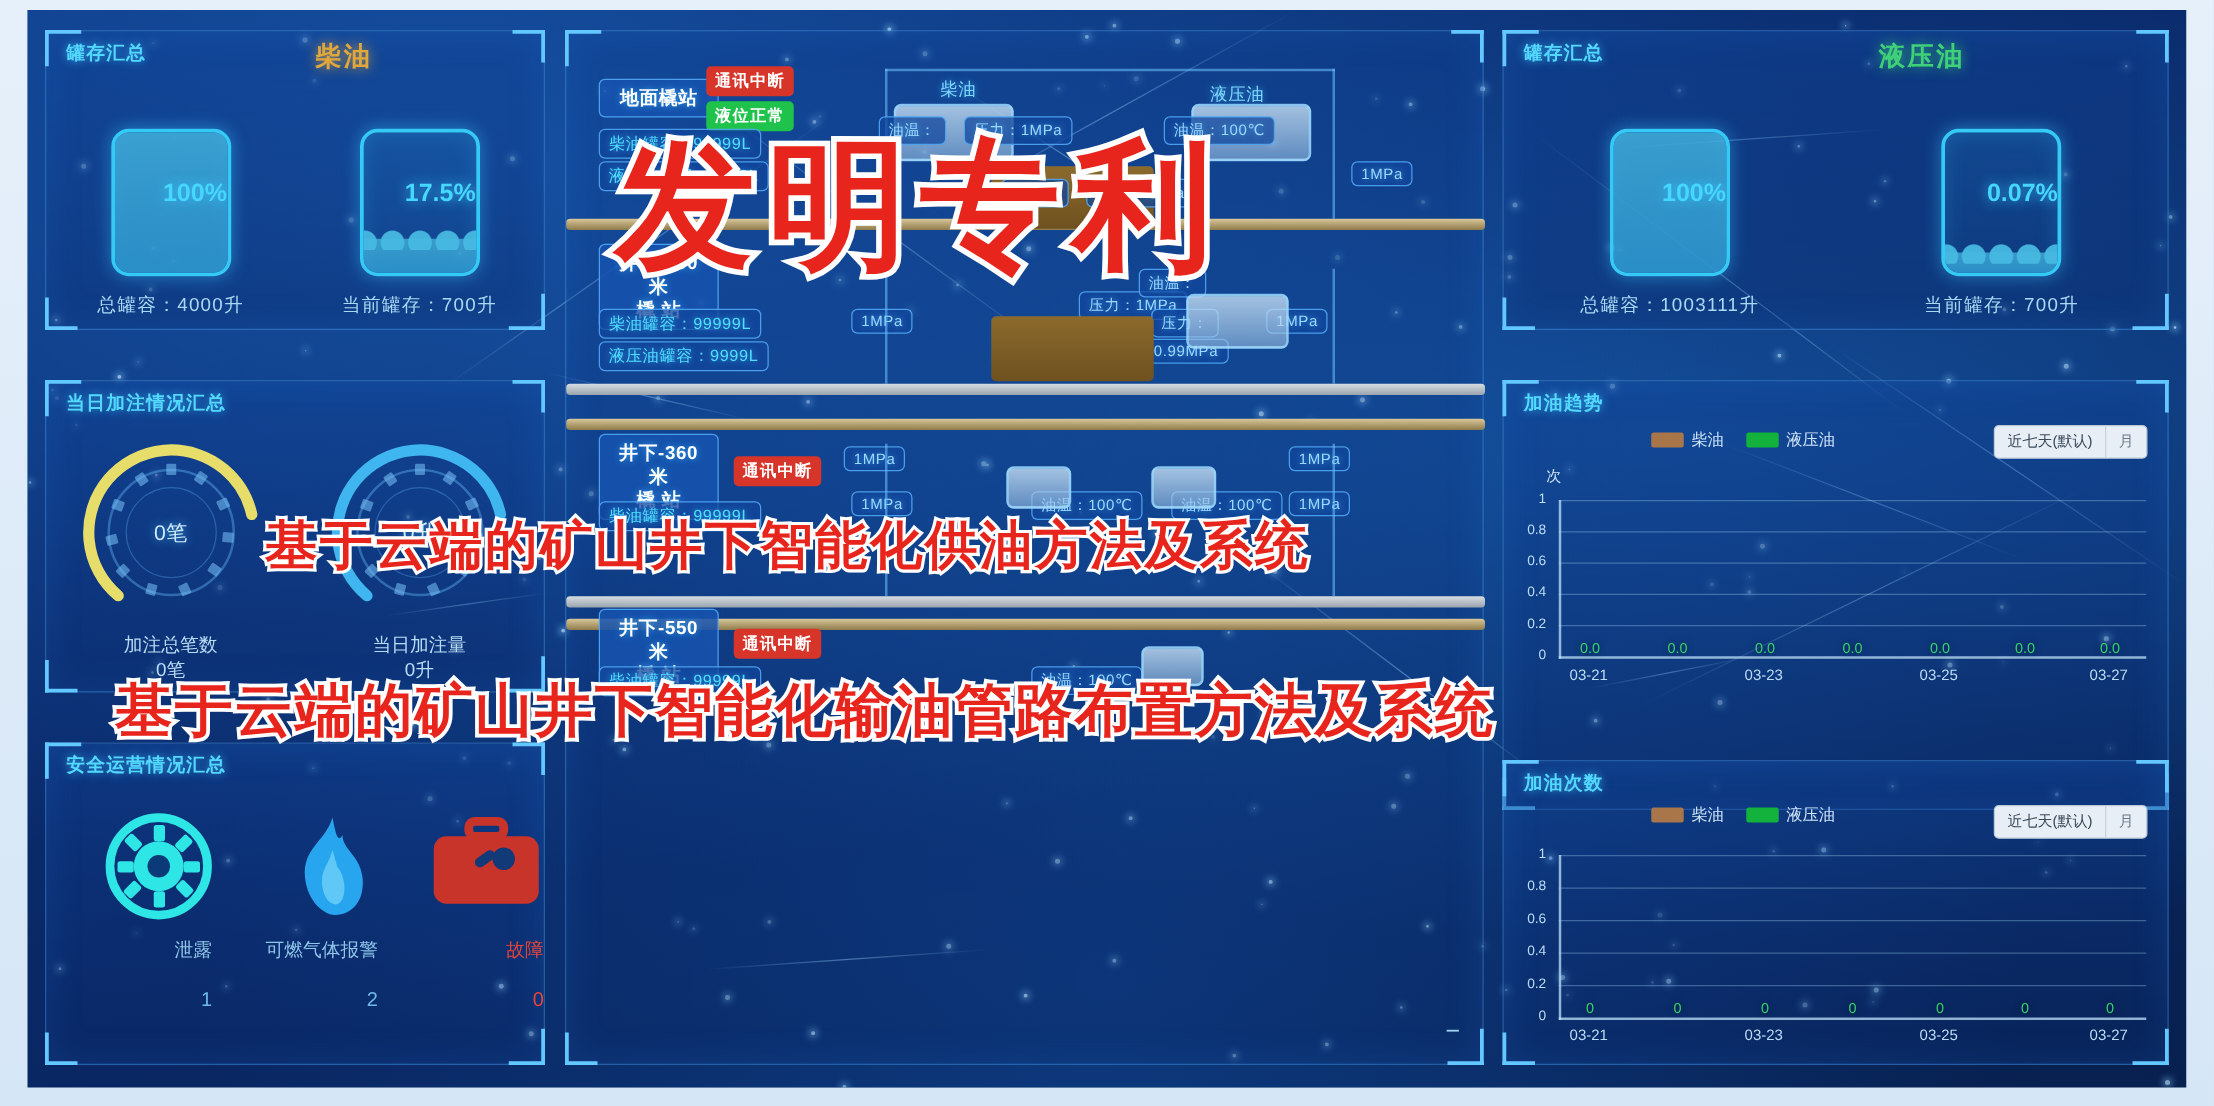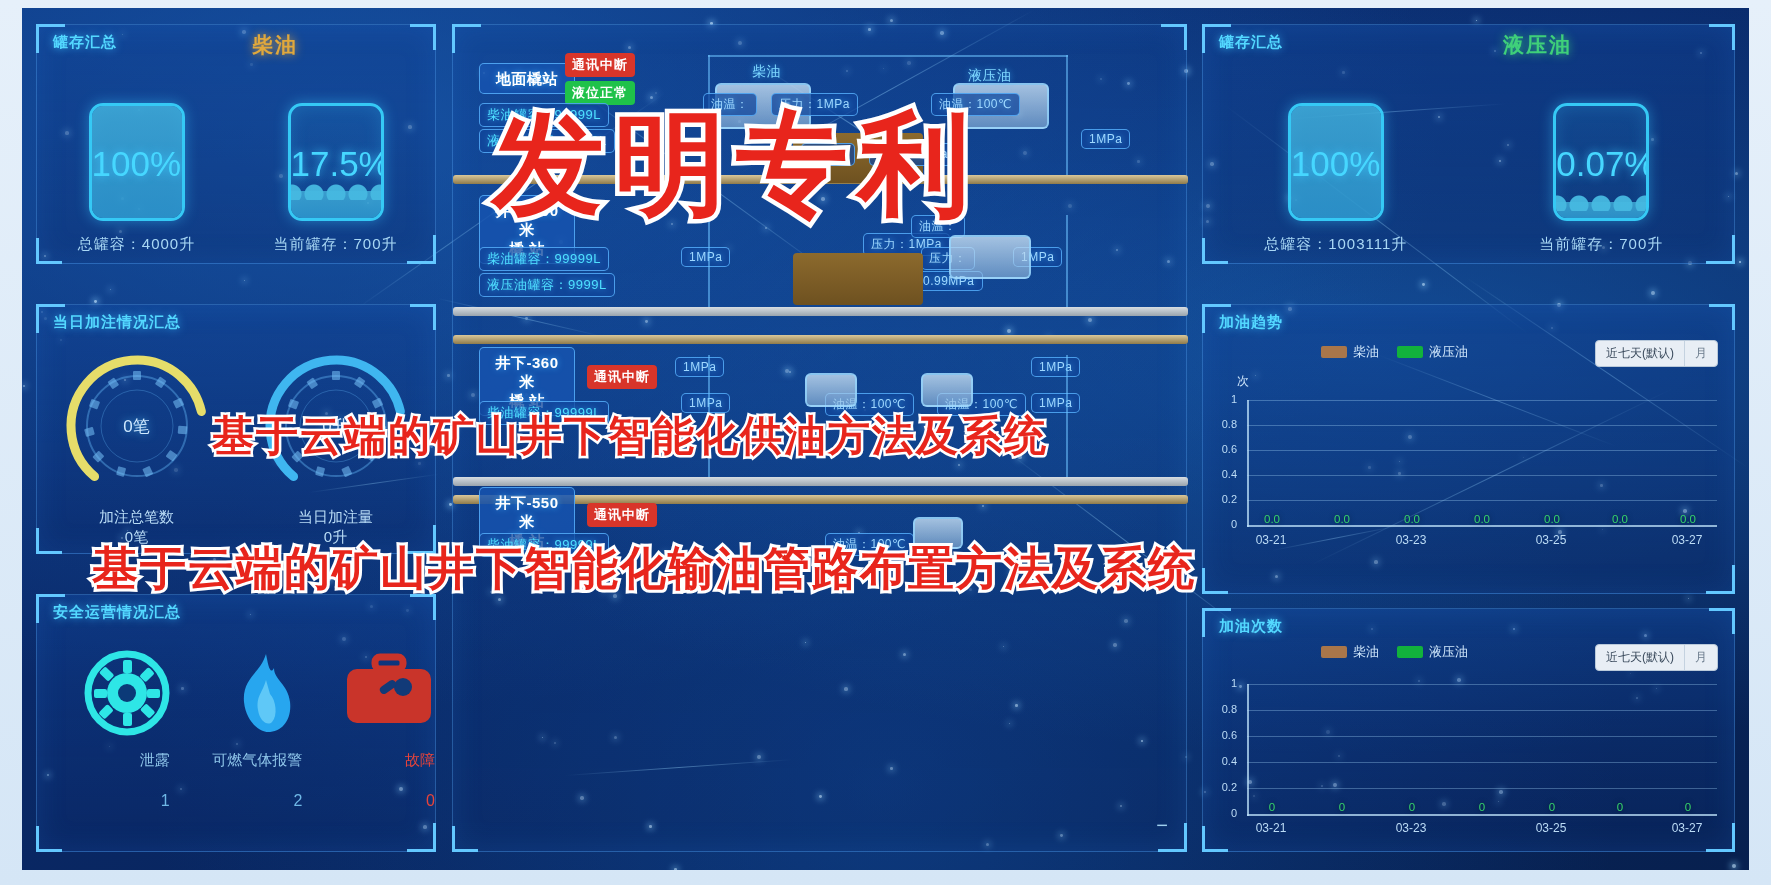--- a/index.html
+++ b/index.html
@@ -81,22 +81,22 @@
   .tank-fill.wavy::before{
     content:""; position:absolute; left:-10%; top:-9px; width:120%; height:18px;
     background:
       radial-gradient(circle at 10px 12px, rgba(70,185,225,.95) 9px, transparent 10px),
       radial-gradient(circle at 32px 12px, rgba(70,185,225,.95) 9px, transparent 10px),
       radial-gradient(circle at 54px 12px, rgba(70,185,225,.95) 9px, transparent 10px),
       radial-gradient(circle at 76px 12px, rgba(70,185,225,.95) 9px, transparent 10px),
       radial-gradient(circle at 98px 12px, rgba(70,185,225,.95) 9px, transparent 10px);
   }
   .tank-pct{
-    position:absolute; left:0; right:0; top:38px; text-align:left;
-    color:#46d7ff; font-size:35px; font-weight:normal;
+    position:absolute; left:0; right:0; top:38px; text-align:right;
+    color:#46d7ff; font-size:20px; font-weight:bold;
     text-shadow:0 0 10px rgba(60,200,255,.9); z-index:3;
   }
   .tank-foot{ margin-top:14px; color:#a9d8f5; font-size:15px; letter-spacing:1px;}
 
   
   .dials{ position:absolute; left:0; right:0; top:46px; display:flex; }
   .dial-cell{ flex:1; display:flex; flex-direction:column; align-items:center; }
   .dial{ position:relative; width:150px; height:150px; }
   .dial svg{ position:absolute; inset:0; }
   .dial-val{
@@ -637,21 +637,21 @@
           <div class="tank-head" style="visibility:hidden">.</div>
           <div class="tank-box">
             <div class="tank-fill wavy" style="height:14%"></div>
             <div class="tank-pct">0.07%</div>
           </div>
           <div class="tank-foot">当前罐存：700升</div>
         </div>
       </div>
     </div>
 
-    <div class="panel" style="left:1180px; top:296px; width:533px; height:290px;">
+    <div class="panel" style="left:1180px; top:296px; width:533px; height:344px;">
       <div class="corner-tick ct-tr"></div>
       <div class="corner-tick ct-bl"></div>
       <div class="panel-title">加油趋势</div>
 
       <div class="seg" style="right:16px; top:8px;">
         <span class="on">近七天(默认)</span>
         <span>月</span>
       </div>
 
       <div class="legend" style="left:118px; top:38px;">

